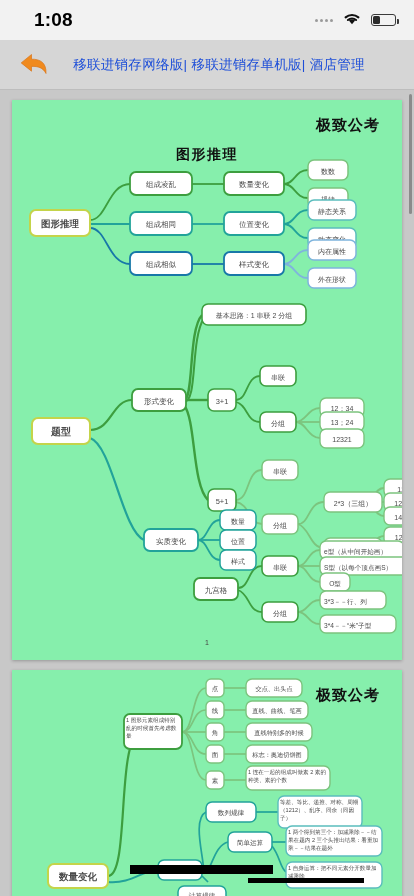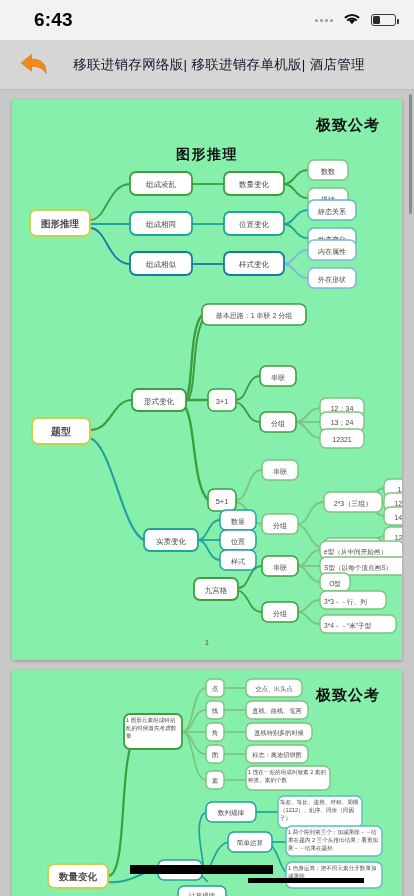--- a/index.html
+++ b/index.html
@@ -23,21 +23,21 @@
   .battery{ width:25px;height:12px;border:1.3px solid #3a3a3a;border-radius:3px;position:relative;}
   .battery:after{content:"";position:absolute;right:-4px;top:3.5px;width:2px;height:5px;background:#3a3a3a;border-radius:0 1px 1px 0;}
   .battery i{position:absolute;left:1.4px;top:1.4px;bottom:1.4px;width:28%;background:#2b2b2b;border-radius:1.5px;display:block;}
 
   
   .navbar{
     height:50px; background:#d6d6d6; display:flex; align-items:center;
     border-bottom:1px solid #bdbdbd; padding-left:14px;
   }
   .back-btn{ width:42px;height:34px;display:flex;align-items:center;justify-content:center;}
-  .nav-title{ flex:1; text-align:center; font-size:13.5px; color:#0f172a; padding-right:32px; letter-spacing:.3px;}
+  .nav-title{ flex:1; text-align:center; font-size:13.5px; color:#1d4ed8; padding-right:32px; letter-spacing:.3px;}
 
   
   .scroller{ position:absolute; top:90px; left:0; right:0; bottom:0; background:#c8c8c8; overflow:hidden;}
   .page{
     background:#86efac; margin:10px 12px; position:relative;
     box-shadow:0 1px 3px rgba(0,0,0,.25);
   }
   .page-1{ height:560px; }
   .page-2{ height:300px; }
   .watermark{ position:absolute; right:22px; top:16px; font-family:"DejaVu Serif","Liberation Serif",serif; font-size:15px; color:#111; font-weight:700; letter-spacing:1px;}
@@ -49,21 +49,21 @@
 
   .redaction{ position:absolute; background:#000; }
 
   
   .vscroll{ position:absolute; right:2px; top:4px; width:3px; height:120px; background:rgba(90,90,90,.55); border-radius:2px;}
 </style>
 </head>
 <body>
 
 <div class="statusbar">
-  <span class="status-time">6:43</span>
+  <span class="status-time">1:08</span>
   <span class="status-right">
     <span class="sig-dots">
         <i></i>
         <i></i>
         <i></i>
         <i></i>
       </span>
     <span>
       <svg width="20" height="15" viewBox="0 0 20 15">
         <path d="M10 13.2 L6.9 9.6 a4.8 4.8 0 0 1 6.2 0 Z" fill="#111"></path>

